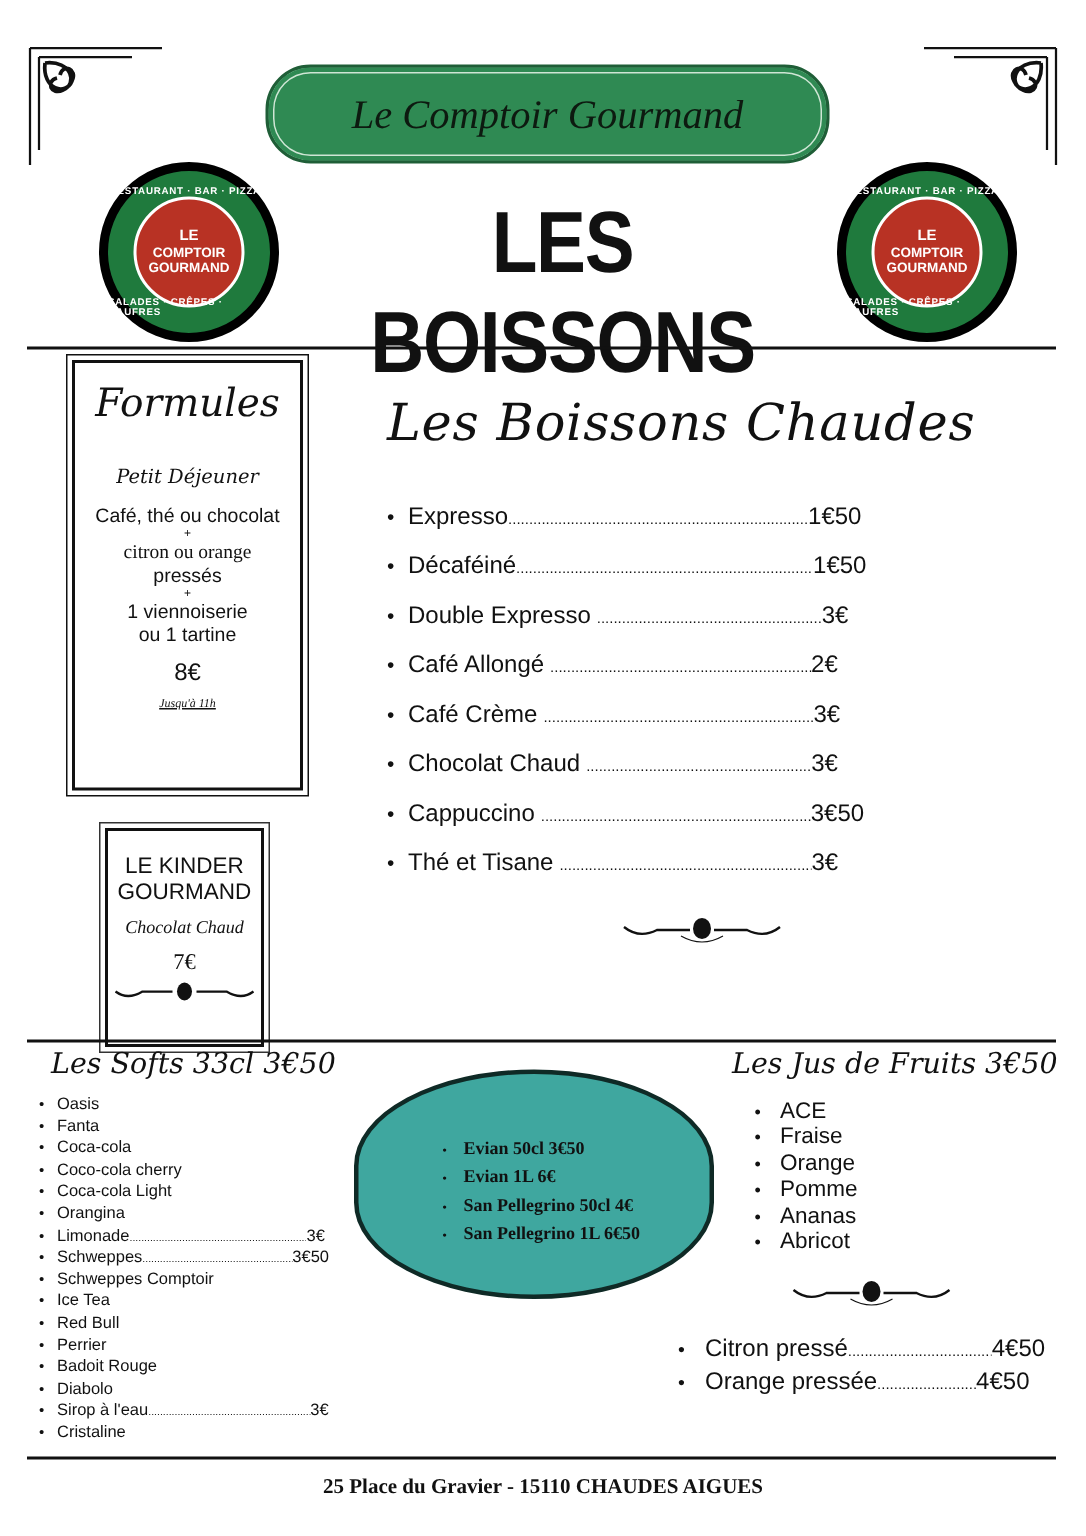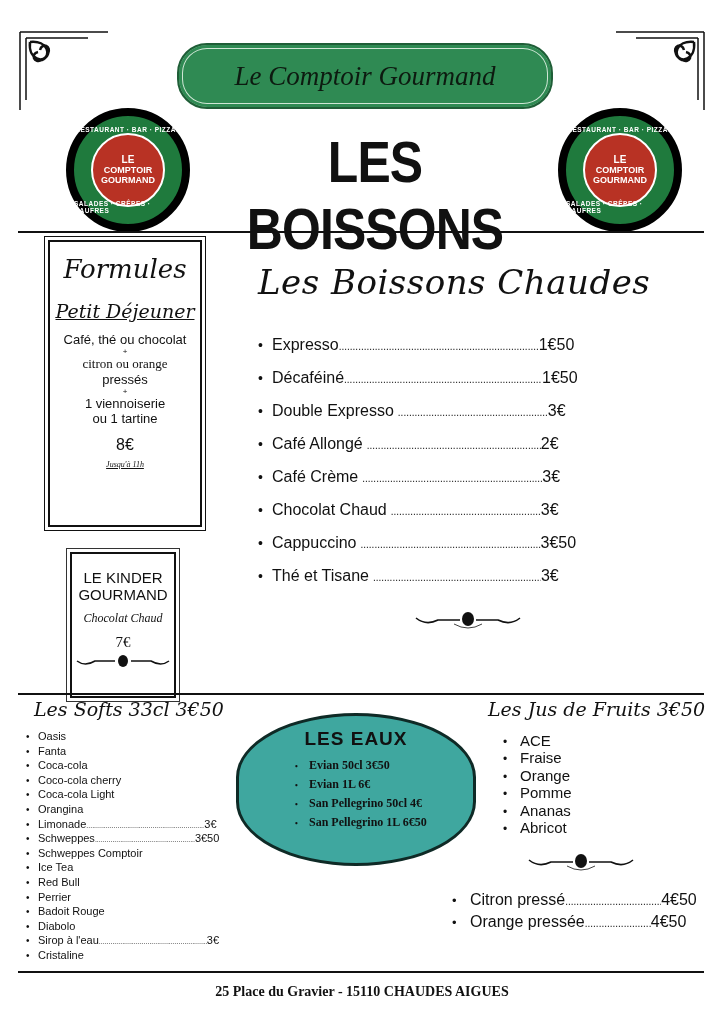--- a/index.html
+++ b/index.html
@@ -1,21 +1,21 @@
 <!DOCTYPE html>
 <html><head>
 <meta charset="utf-8">
 <style>
   html, body { margin:0; padding:0; background:#fff; }
   body { width:724px; height:1024px; position:relative; overflow:hidden; font-family:"Liberation Sans", sans-serif; color:#111; }
   .abs { position:absolute; }
   .corner { position:absolute; width:90px; height:80px; }
   .banner { left:177px; top:43px; width:372px; height:62px; background:#2f8a53; border-radius:30px; border:2px solid #1f5e37; box-shadow: inset 0 0 0 3px #2f8a53, inset 0 0 0 4px #cfe6d5; display:flex; align-items:center; justify-content:center; }
   .banner span { font-family:"Liberation Serif", serif; font-size:27px; color:#0d1a10;font-style:italic; }
-  .logo { width:108px; height:108px; border-radius:50%; background:#1f7a3d; border:8px solid #000000; display:flex; align-items:center; justify-content:center; }
+  .logo { width:108px; height:108px; border-radius:50%; background:#1f7a3d; border:6px solid #000000; display:flex; align-items:center; justify-content:center; }
   .logo-inner { width:70px; height:70px; border-radius:50%; background:#b83224; border:2px solid #fff; display:flex; flex-direction:column; align-items:center; justify-content:center; color:#fff; font-weight:bold; font-size:10px; line-height:10px; text-align:center; }
   .logo-ring { position:absolute; font-size:6.5px; color:#fff; font-weight:bold; letter-spacing:0.5px; }
   .main-title { left:200px; top:128px; width:350px; text-align:center; font-family:"Liberation Sans", sans-serif; font-weight:bold; font-size:58px; letter-spacing:-1px; transform:scaleX(0.86); transform-origin:center; }
   .hr { position:absolute; height:2px; background:#111; }
   .formules { left:48px; top:240px; width:150px; height:283px; border:2px solid #111; outline:1px solid #111; outline-offset:3px; text-align:center; }
   .script { font-family:"DejaVu Serif", serif; font-style:italic; }
   .kinder { left:66px; top:548px; width:112px; height:152px; border:1px solid #333; outline:2px solid #111; outline-offset:-6px; text-align:center; }
   .cond { font-family:"Liberation Sans Narrow","Liberation Sans", sans-serif; }
   .hot-title { left:258px; top:262px; font-family:"DejaVu Serif", serif; font-style:italic; font-size:34px; letter-spacing:0.5px; }
   .hot-list { left:258px; top:336px; width:330px; }
@@ -71,21 +71,21 @@
   <span class="logo-ring" style="top:10px;">RESTAURANT · BAR · PIZZAS</span>
   <span class="logo-ring" style="bottom:10px;">SALADES · CRÊPES · GAUFRES</span>
 </div>
 
 <div class="abs main-title">LES BOISSONS</div>
 
 <div class="hr" style="left:18px;top:231px;width:686px;"></div>
 
 <div class="abs formules">
   <div class="script" style="font-size:26px;margin-top:12px;">Formules</div>
-  <div class="script" style="font-size:19px;margin-top:16px;text-decoration:underline;">Petit Déjeuner</div>
+  <div class="script" style="font-size:13px;margin-top:27px;">Petit Déjeuner</div>
   <div class="cond" style="font-size:13px;margin-top:10px;">Café, thé ou chocolat</div>
   <div style="font-size:8px;">+</div>
   <div class="cond" style="font-size:13px;font-family:Liberation Serif, serif;">citron ou orange</div>
   <div class="cond" style="font-size:13px;">pressés</div>
   <div style="font-size:8px;">+</div>
   <div class="cond" style="font-size:13px;">1 viennoiserie</div>
   <div class="cond" style="font-size:13px;">ou 1 tartine</div>
   <div style="font-size:16px;margin-top:10px;">8€</div>
   <div class="script" style="font-size:8px;font-family:'Liberation Serif',serif;margin-top:6px;text-decoration:underline;">Jusqu'à 11h</div>
 </div>
@@ -228,21 +228,20 @@
       <span class="dots" style="width:108px;font-size:7px;">...........................................................................................................................................................................</span>
       <span>3€</span>
     </div>
   <div class="soft-item">
       <span class="bullet" style="font-size:10px;width:12px;">•</span>
       <span>Cristaline</span>
     </div>
 </div>
 
 <div class="abs eaux">
-  <div class="eaux-title">LES EAUX</div>
   <div class="eaux-list">
     <div class="eaux-item">
         <span style="width:14px;font-size:8px;">•</span>
         <span>Evian 50cl 3€50</span>
       </div>
     <div class="eaux-item">
         <span style="width:14px;font-size:8px;">•</span>
         <span>Evian 1L 6€</span>
       </div>
     <div class="eaux-item">

